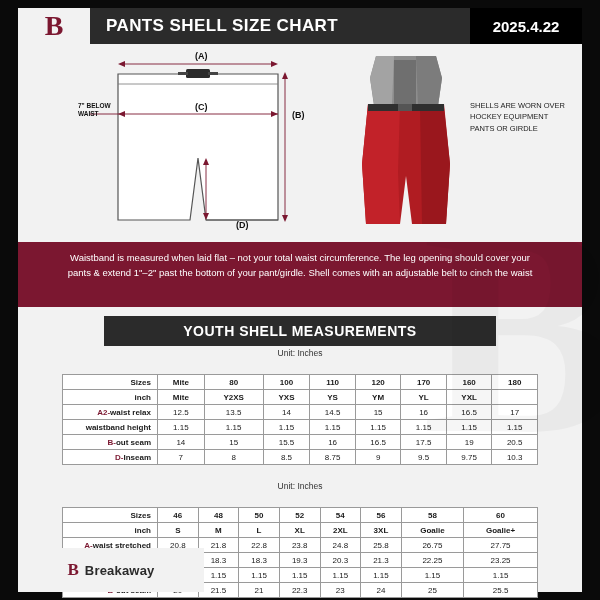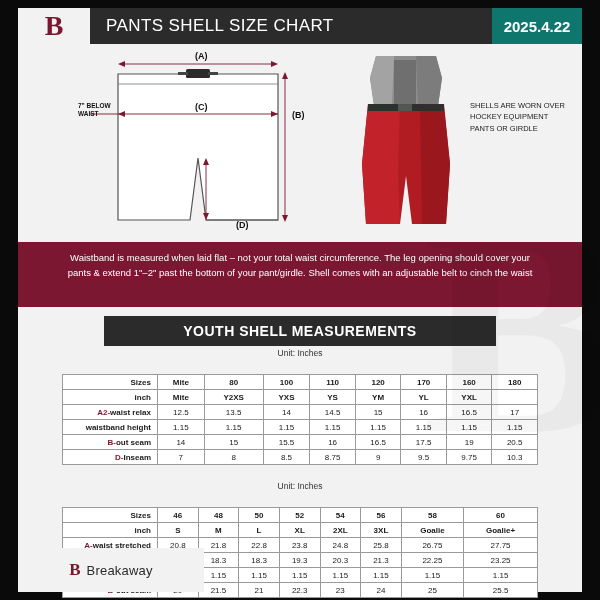--- a/index.html
+++ b/index.html
@@ -5,22 +5,22 @@
   html,body{margin:0;padding:0;background:#000;}
   body{width:600px;height:600px;font-family:"Liberation Sans",sans-serif;}
   .page{position:relative;width:600px;height:600px;background:#0a0a0a;overflow:hidden;}
   .sheet{position:absolute;left:18px;top:8px;width:564px;height:584px;background:#f2f2f2;}
 
   
   .header{position:relative;height:36px;background:#f2f2f2;display:flex;align-items:stretch;}
   .logo-box{width:72px;display:flex;align-items:center;justify-content:center;background:#f2f2f2;}
   .logo-b{font-family:"Liberation Serif",serif;font-weight:bold;font-size:28px;color:#7b1730;line-height:1;position:relative;}
   .title-box{flex:1;background:#2b2b2b;display:flex;align-items:center;padding-left:16px;}
-  .title-box h1{margin:0;color:#fff;font-size:17px;font-weight:normal;letter-spacing:.4px;}
-  .date-box{width:90px;background:#0f766e;color:#fff;display:flex;align-items:center;justify-content:center;font-size:15px;font-weight:bold;}
+  .title-box h1{margin:0;color:#fff;font-size:17px;font-weight:bold;letter-spacing:.4px;}
+  .date-box{width:112px;background:#000000;color:#fff;display:flex;align-items:center;justify-content:center;font-size:15px;font-weight:bold;}
 
   
   .diagram{position:relative;height:198px;background:#f2f2f2;}
   .short-svg{position:absolute;left:60px;top:6px;}
   .photo-wrap{position:absolute;left:332px;top:8px;width:112px;height:186px;}
   .note{position:absolute;left:452px;top:56px;width:96px;font-size:7.5px;line-height:1.5;color:#222;}
 
   
   .banner{background:#7b1730;color:#fff;text-align:center;font-size:9.5px;line-height:1.6;padding:8px 40px 27px;}
 
@@ -33,21 +33,21 @@
   table{border-collapse:collapse;margin:16px 44px;width:476px;background:#fff;}
   th,td{border:1px solid #9a9a9a;font-size:8px;text-align:center;padding:2.5px 0;color:#1a1a1a;}
   td.rowhead{text-align:right;padding-right:6px;font-weight:bold;width:88px;}
   td.rowhead .lab{color:#7b1730;}
   tr.hdr td{font-weight:bold;}
 
   
   .footer{position:absolute;left:0;bottom:0;width:564px;height:44px;display:flex;}
   .footer-left{width:186px;background:#f2f2f2;display:flex;align-items:center;justify-content:center;gap:6px;}
   .footer-left .fb{font-family:"Liberation Serif",serif;font-weight:bold;font-size:17px;color:#7b1730;position:relative;}
-  .footer-left .fname{font-size:13px;font-weight:normal;color:#2b2b2b;letter-spacing:.2px;}
+  .footer-left .fname{font-size:13px;font-weight:bold;color:#2b2b2b;letter-spacing:.2px;}
   .footer-right{flex:1;background:#7b1730;color:#fff;display:flex;align-items:center;padding:0 14px;font-size:8.5px;line-height:1.55;}
   .wm{position:absolute;right:-40px;top:150px;font-family:"Liberation Serif",serif;font-size:300px;color:rgba(0,0,0,0.035);font-weight:bold;pointer-events:none;}
 </style>
 </head>
 <body>
 
 <div class="page">
   <div class="sheet">
     <div class="wm">B</div>
 

